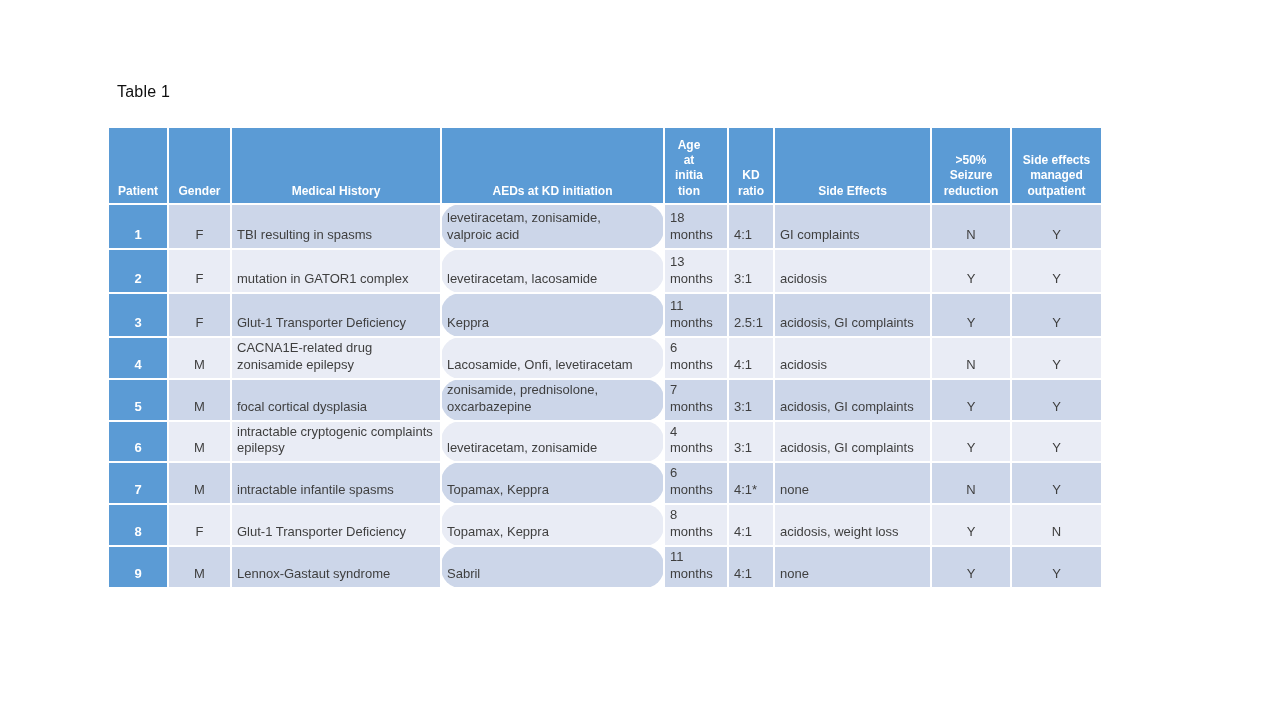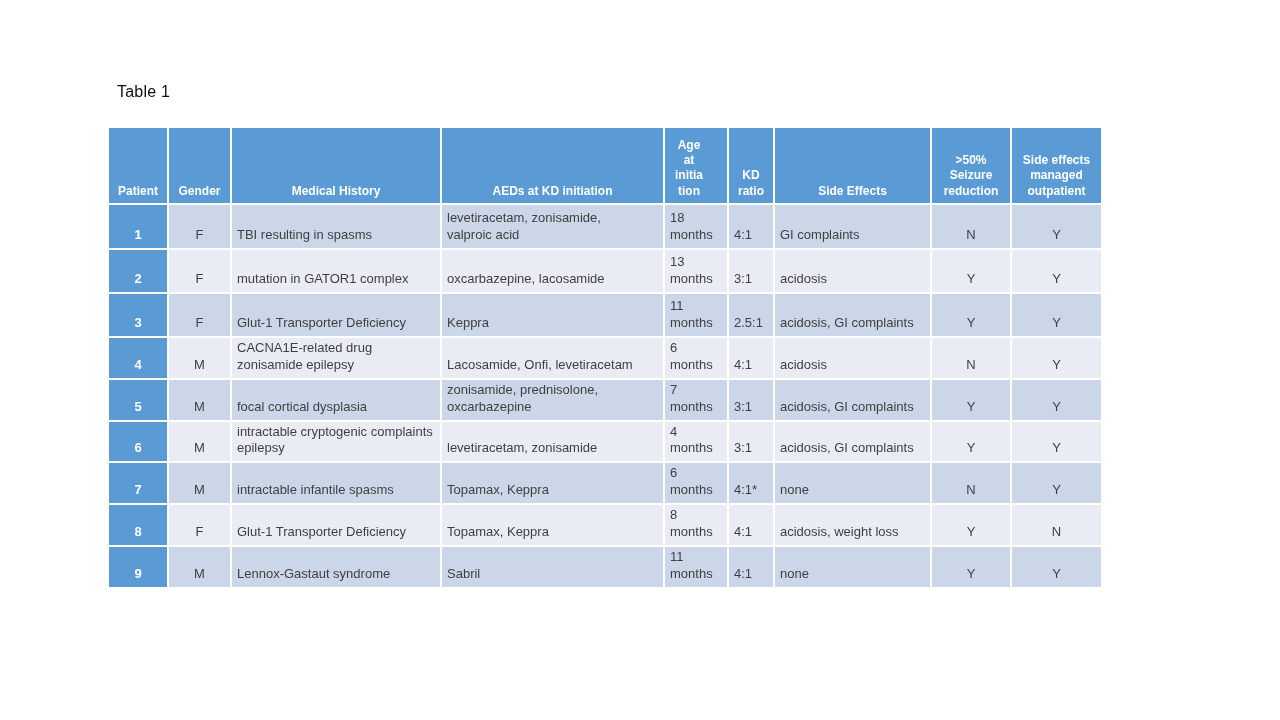--- a/index.html
+++ b/index.html
@@ -64,21 +64,21 @@
     overflow-wrap: break-word;
   }
   td.col-patient {
     background: var(--header_bg, #5b9bd5);
     color: var(--header_text, #ffffff);
     font-weight: bold;
     text-align: center;
   }
   td.col-gender, td.col-seizure, td.col-outpatient { text-align: center; }
   td.col-age  { padding-right: 9px; }
-  td.col-aeds { padding-right: 16px; }
+  td.col-aeds { padding-right: 16px; border-radius: 20px; }
 
   tbody tr:nth-child(odd)  td { background: var(--band_dark, #ccd6e9); }
   tbody tr:nth-child(even) td { background: var(--band_light, #e9ecf5); }
   tbody tr:nth-child(odd)  td.col-patient,
   tbody tr:nth-child(even) td.col-patient { background: var(--header_bg, #5b9bd5); }
 
   tbody tr:nth-child(1) { height: 45px; }
   tbody tr:nth-child(2) { height: 44px; }
   tbody tr:nth-child(3) { height: 44px; }
   tbody tr:nth-child(4) { height: 38px; }
@@ -136,21 +136,21 @@
         <td class="col-age">18 months</td>
         <td class="col-ratio">4:1</td>
         <td class="col-sideeffects">GI complaints</td>
         <td class="col-seizure">N</td>
         <td class="col-outpatient">Y</td>
       </tr>
       <tr>
         <td class="col-patient">2</td>
         <td class="col-gender">F</td>
         <td class="col-history">mutation in GATOR1 complex</td>
-        <td class="col-aeds">oxcarbazepine, lacosamide</td>
+        <td class="col-aeds">levetiracetam, lacosamide</td>
         <td class="col-age">13 months</td>
         <td class="col-ratio">3:1</td>
         <td class="col-sideeffects">acidosis</td>
         <td class="col-seizure">Y</td>
         <td class="col-outpatient">Y</td>
       </tr>
       <tr>
         <td class="col-patient">3</td>
         <td class="col-gender">F</td>
         <td class="col-history">Glut-1 Transporter Deficiency</td>

